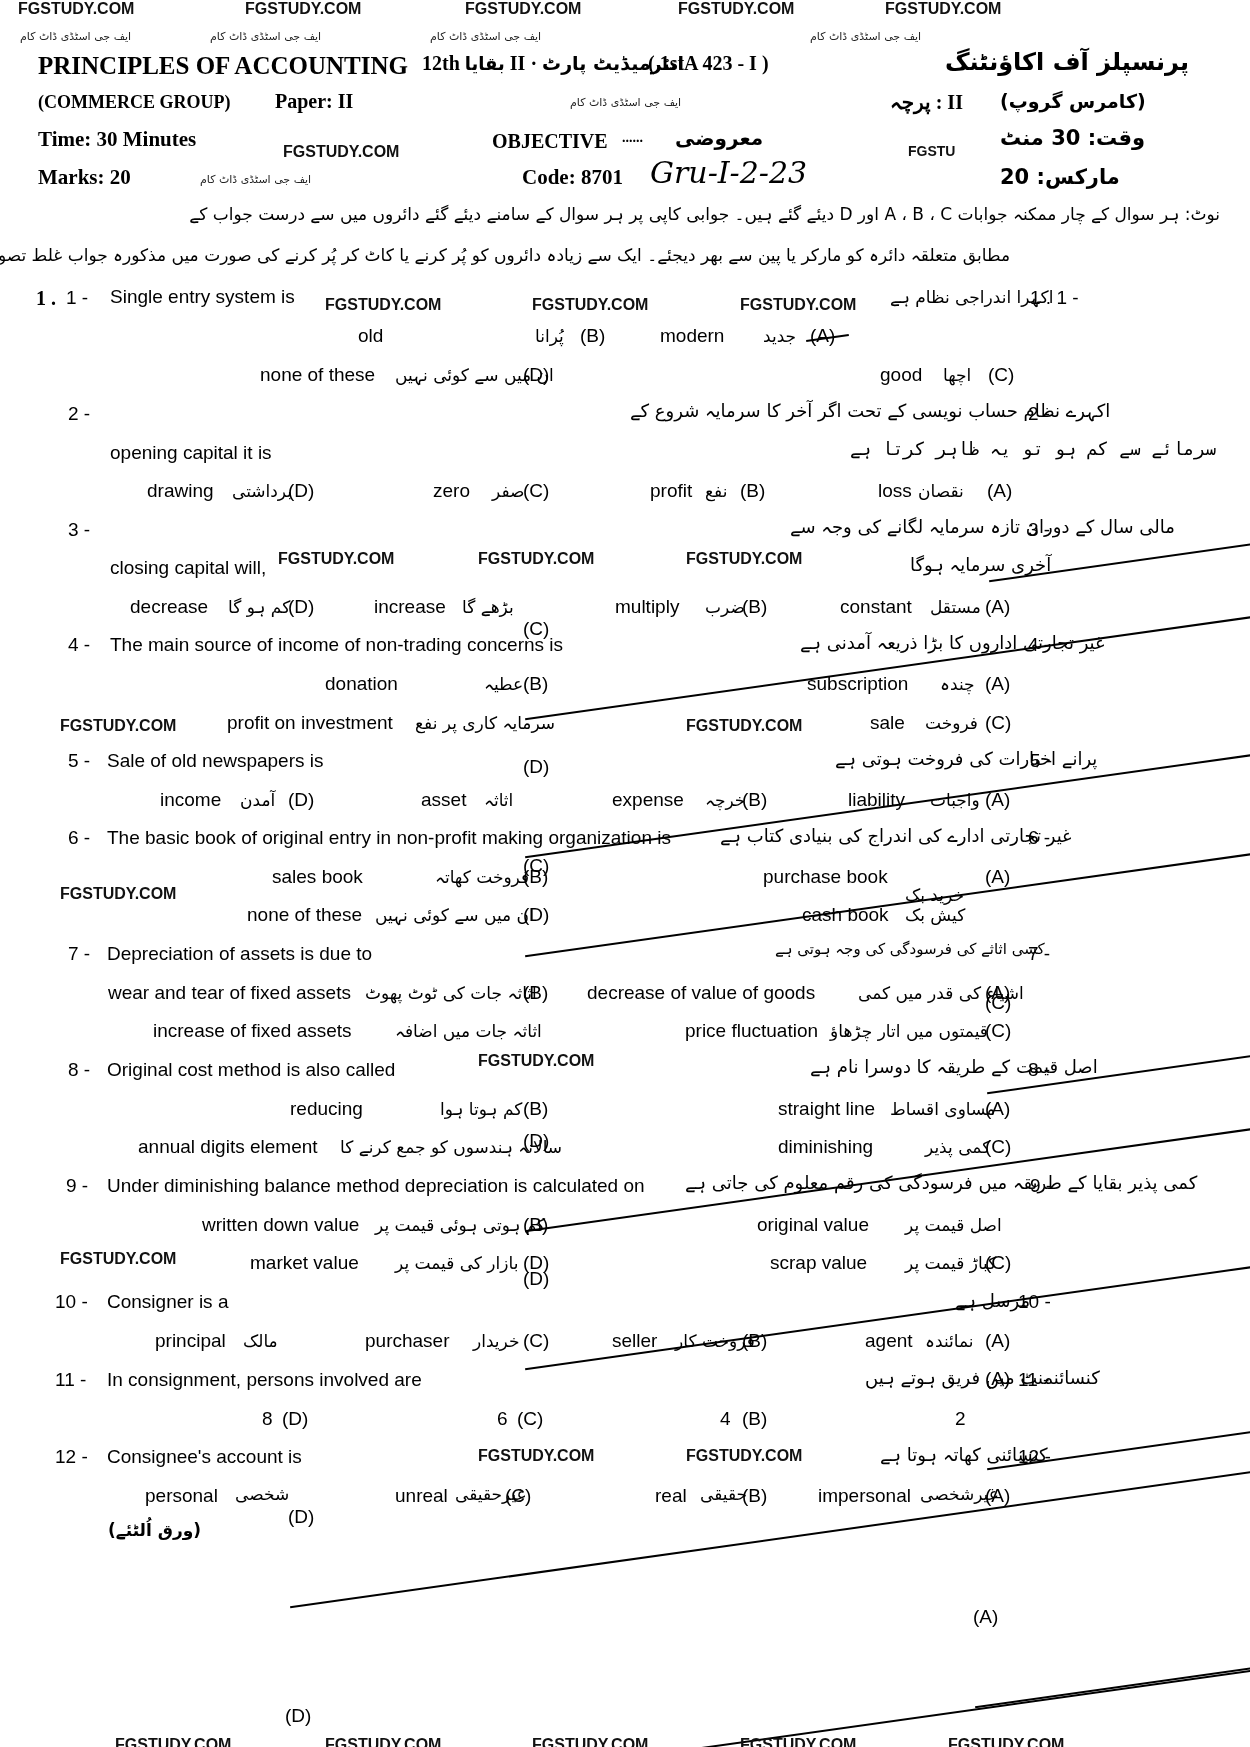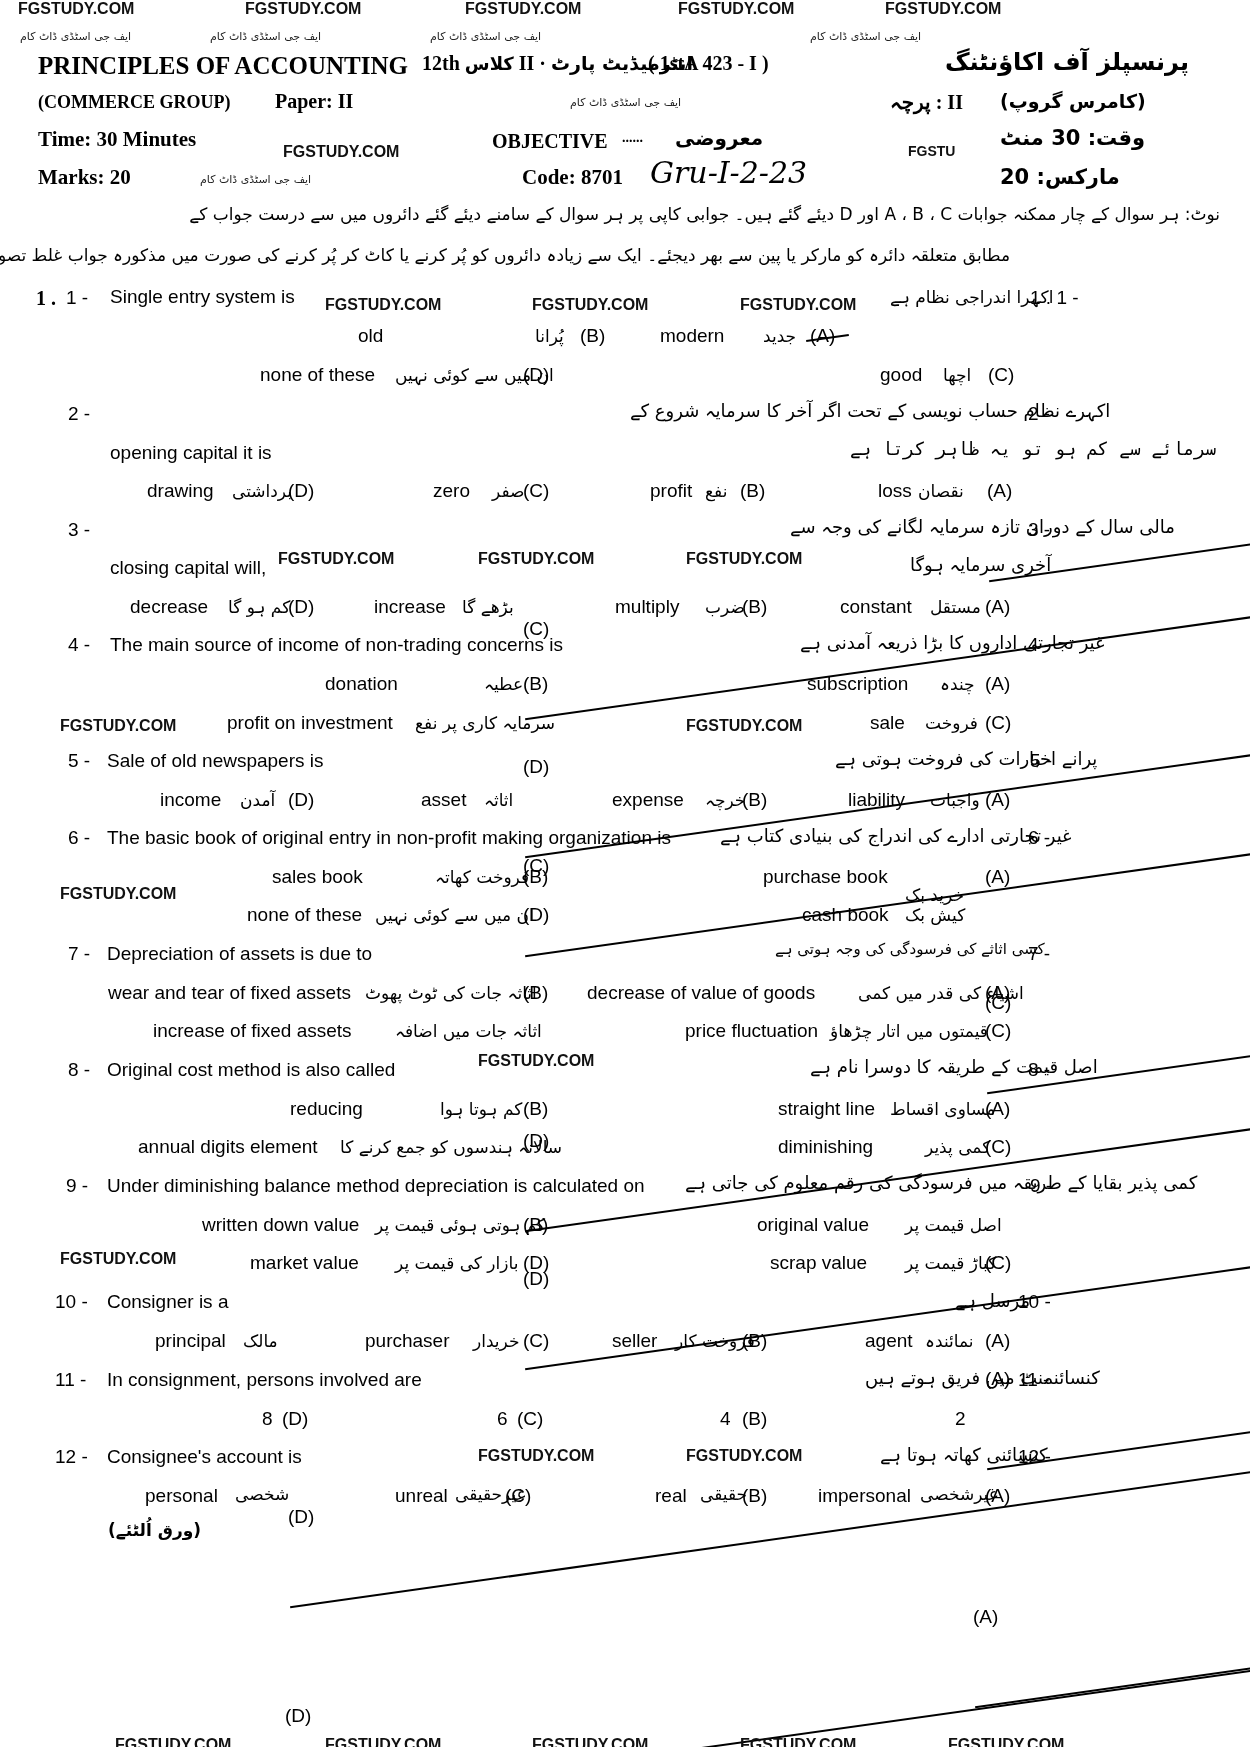--- a/index.html
+++ b/index.html
@@ -30,21 +30,21 @@
 <div class="abs wm" style="left:885px;top:0px;">FGSTUDY.COM</div>
 
 <div class="abs urwm" style="left:20px;top:30px;">ایف جی اسٹڈی ڈاٹ کام</div>
 <div class="abs urwm" style="left:210px;top:30px;">ایف جی اسٹڈی ڈاٹ کام</div>
 <div class="abs urwm" style="left:430px;top:30px;">ایف جی اسٹڈی ڈاٹ کام</div>
 <div class="abs urwm" style="left:810px;top:30px;">ایف جی اسٹڈی ڈاٹ کام</div>
 
 <div class="abs serifb title" style="left:38px;top:52px;">PRINCIPLES OF ACCOUNTING</div>
 <div class="abs serifb hdr" style="left:422px;top:52px;">
   <span>12th</span>
-  <span class="urb" style="font-size:18px;">کلاس</span>
+  <span class="urb" style="font-size:18px;">بقایا</span>
   <span>II</span> ·
   <span class="urb" style="font-size:19px;">انٹرمیڈیٹ پارٹ</span>
 </div>
 <div class="abs serifb hdr" style="left:648px;top:52px;">( 1stA 423 - I )</div>
 <div class="abs urb" style="left:945px;top:48px;font-size:24px;">پرنسپلز آف اکاؤنٹنگ</div>
 
 <div class="abs serifb" style="left:38px;top:92px;font-size:18px;">(COMMERCE GROUP)</div>
 <div class="abs serifb" style="left:275px;top:90px;font-size:20px;">Paper: II</div>
 <div class="abs urwm" style="left:570px;top:96px;">ایف جی اسٹڈی ڈاٹ کام</div>
 <div class="abs serifb" style="left:890px;top:90px;font-size:20px;">پرچہ : II</div>

